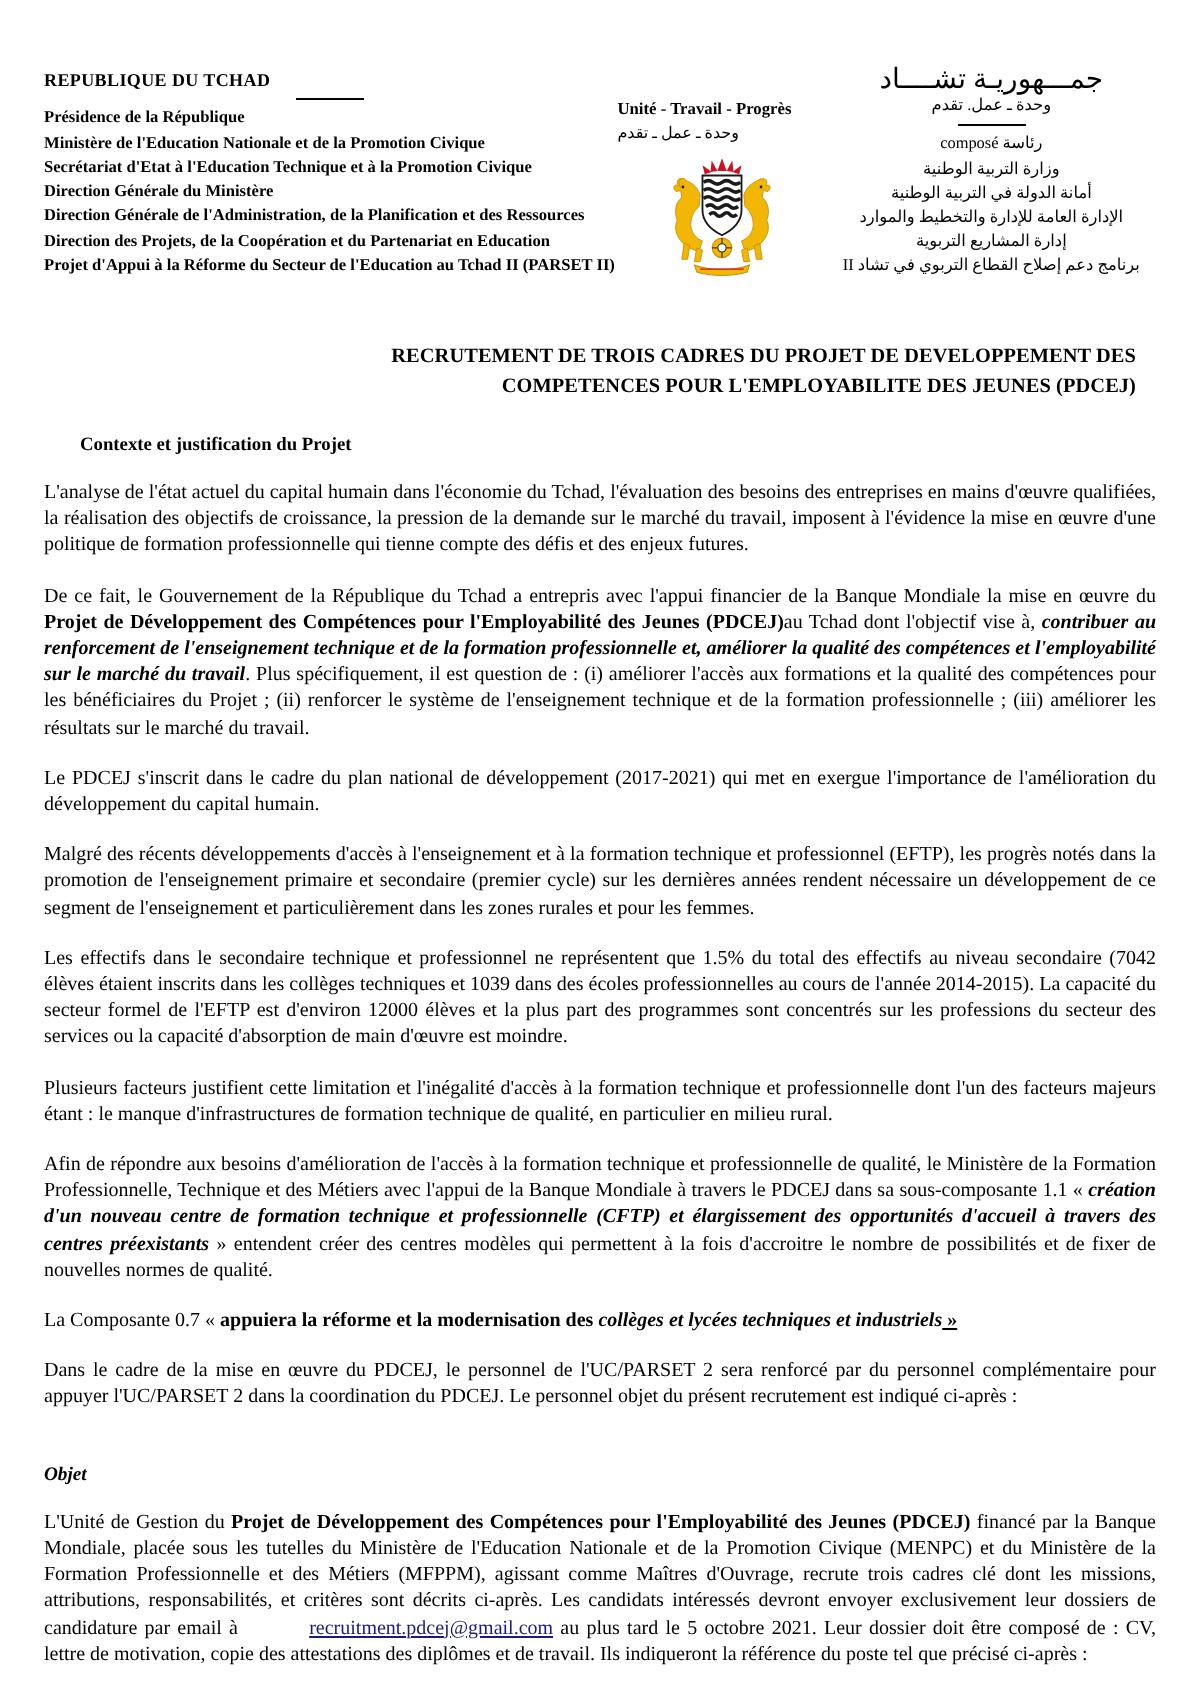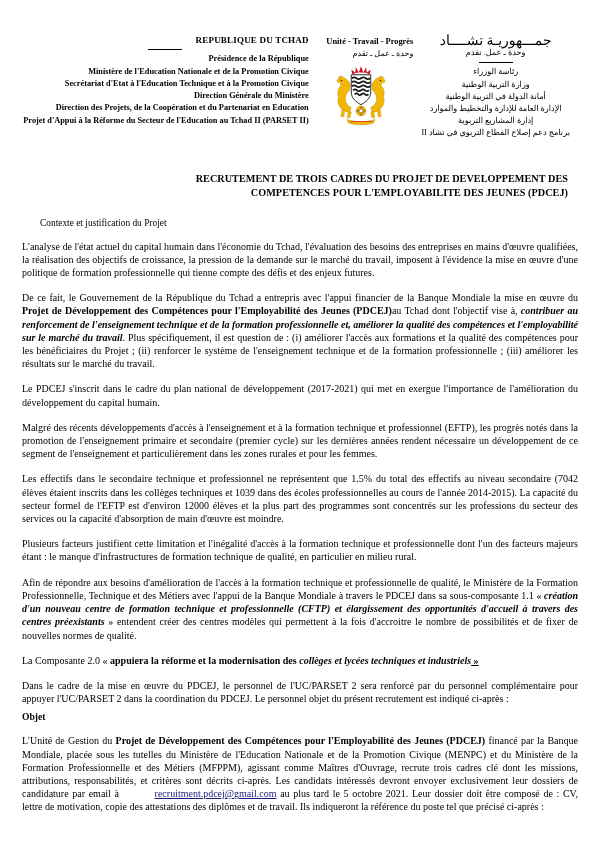--- a/index.html
+++ b/index.html
@@ -26,39 +26,40 @@
   
   .letterhead {
     display: flex;
     flex-direction: row;
     align-items: flex-start;
     justify-content: space-between;
     width: 100%;
   }
   .lh-col-left {
     width: 296px;
-    text-align: right;
+    text-align: left;
     font-weight: bold;
     font-size: 8.3px;
     line-height: 12.3px;
   }
   .lh-col-left .lh-title {
     font-size: 9px;
     letter-spacing: 0.2px;
   }
   .rule {
     width: 34px;
     height: 0;
     border-top: 1px solid #000;
     margin: 3px auto 3px auto;
   }
   .lh-col-mid {
     width: 108px;
-    text-align: right;
+    text-align: left;
     padding-top: 2px;
+    margin-top: 13px;
   }
   .lh-col-mid .fr-motto {
     font-weight: bold;
     font-size: 8.4px;
     line-height: 11px;
     white-space: nowrap;
   }
   .lh-col-mid .ar-motto {
     font-size: 8px;
     line-height: 11px;
@@ -85,59 +86,61 @@
   .doc-title {
     margin: 32px 10px 0 10px;
     text-align: right;
     font-weight: bold;
     font-size: 10.2px;
     line-height: 14.5px;
     letter-spacing: 0.05px;
   }
   .section-head {
     margin-top: 17px;
-    font-weight: normal;
+    font-weight: bold;
     font-size: 9.4px;
     padding-left: 18px;
   }
   p.para {
     margin: 12px 0 0 0;
     text-align: justify;
     font-size: 10px;
     line-height: 13.2px;
     text-indent: 0;
   }
   b { font-weight: bold; }
   .bi { font-weight: bold; font-style: italic; }
   .email {
     text-decoration: underline;
     color: #1a1a7e;
     padding-left: 32px;
   }
   .u { text-decoration: underline; }
   .objet-head {
-    margin-top: 6px;
+    margin-top: 26px;
     font-weight: bold;
     font-size: 9.6px;
+    font-style: italic;
   }
 </style>
 </head>
 <body>
 
 <div class="page">
 
   <div class="letterhead">
 
     <div class="lh-col-left">
       <div class="lh-title">REPUBLIQUE DU TCHAD</div>
       <div class="rule"></div>
       <div>Présidence de la République</div>
       <div>Ministère de l'Education Nationale et de la Promotion Civique</div>
       <div>Secrétariat d'Etat à l'Education Technique et à la Promotion Civique</div>
       <div>Direction Générale du Ministère</div>
+      <div>Direction Générale de l'Administration, de la Planification et des Ressources</div>
       <div>Direction  des Projets, de la Coopération et du Partenariat en Education</div>
       <div>Projet d'Appui à la Réforme du Secteur de l'Education au Tchad II (PARSET II)</div>
     </div>
 
     <div class="lh-col-mid">
       <div class="fr-motto">Unité - Travail -  Progrès</div>
       <div class="ar-motto">وحدة ـ عمل ـ تقدم</div>
       <div class="emblem-wrap">
         <svg viewBox="0 0 100 108" width="58" height="62" xmlns="http://www.w3.org/2000/svg">
 
@@ -188,21 +191,21 @@
           <path d="M26 95 C38 100 62 100 74 95 L72 101 C60 105 40 105 28 101 Z" fill="#F2B705" stroke="#C9920A" stroke-width="0.9"></path>
           <path d="M31 98.5 h38" stroke="#CC1122" stroke-width="1.2" fill="none"></path>
         </svg>
       </div>
     </div>
 
     <div class="lh-col-right">
       <div class="ar-line ar-head">جمـــهوريـة تشــــاد</div>
       <div class="ar-line">وحدة ـ عمل. تقدم</div>
       <div class="rule"></div>
-      <div class="ar-line">رئاسة الوزراء</div>
+      <div class="ar-line">رئاسة composé</div>
       <div class="ar-line">وزارة  التربية الوطنية</div>
       <div class="ar-line">أمانة الدولة في التربية الوطنية</div>
       <div class="ar-line">الإدارة العامة للإدارة والتخطيط والموارد</div>
       <div class="ar-line">إدارة المشاريع التربوية</div>
       <div class="ar-line">برنامج دعم إصلاح القطاع التربوي في تشاد II</div>
     </div>
   </div>
 
   <div class="doc-title">
     <div>RECRUTEMENT DE TROIS CADRES DU PROJET DE DEVELOPPEMENT DES</div>
@@ -218,21 +221,21 @@
   <p class="para"> Le PDCEJ s'inscrit dans le cadre du plan national de développement (2017-2021) qui met en exergue l'importance de l'amélioration du développement du capital humain.</p>
 
   <p class="para">Malgré des récents développements d'accès à l'enseignement et à la formation technique et professionnel (EFTP), les progrès notés dans la promotion de l'enseignement primaire et secondaire (premier cycle) sur les dernières années rendent nécessaire un développement de ce segment de l'enseignement et particulièrement dans les zones rurales et pour les femmes.</p>
 
   <p class="para">Les effectifs dans le secondaire technique et professionnel ne représentent que 1.5% du total des effectifs au niveau secondaire (7042 élèves étaient inscrits dans les collèges techniques et 1039 dans des écoles professionnelles au cours de l'année 2014-2015). La capacité du secteur formel de l'EFTP est d'environ 12000 élèves et la plus part des programmes sont concentrés sur les professions du secteur des services ou la capacité d'absorption de main d'œuvre est moindre.</p>
 
   <p class="para">Plusieurs facteurs justifient cette limitation et l'inégalité d'accès à la formation technique et professionnelle dont l'un des facteurs majeurs étant : le manque d'infrastructures de formation technique de qualité, en particulier en milieu rural.</p>
 
   <p class="para"><span>Afin de répondre aux besoins d'amélioration de l'accès à la formation technique et professionnelle de qualité, le Ministère de la Formation Professionnelle, Technique et des  Métiers avec l'appui de la Banque Mondiale à travers le PDCEJ dans sa sous-composante 1.1 « </span><span class="bi">création d'un nouveau centre de formation technique et professionnelle (CFTP) et élargissement des opportunités d'accueil à travers des centres préexistants</span><span> »  entendent créer des centres modèles qui permettent à la fois d'accroitre le nombre de possibilités et de fixer de nouvelles normes de qualité.</span></p>
 
-  <p class="para"><span>La Composante 2.0 « </span><b>appuiera la réforme et la modernisation des </b><span class="bi">collèges et lycées techniques et industriels</span><b class="u"> »</b></p>
+  <p class="para"><span>La Composante 0.7 « </span><b>appuiera la réforme et la modernisation des </b><span class="bi">collèges et lycées techniques et industriels</span><b class="u"> »</b></p>
 
   <p class="para">Dans le cadre de la mise en œuvre du PDCEJ, le personnel de l'UC/PARSET 2 sera renforcé par du personnel complémentaire pour appuyer l'UC/PARSET 2 dans la coordination du PDCEJ. Le personnel objet du présent recrutement est indiqué ci-après :</p>
 
   <div class="objet-head">Objet</div>
 
   <p class="para"><span>L'Unité de Gestion du </span><b>Projet de Développement des Compétences pour l'Employabilité des Jeunes (PDCEJ)</b><span> financé par la Banque Mondiale, placée sous les tutelles du Ministère de l'Education Nationale et de la Promotion Civique (MENPC) et du Ministère de la Formation Professionnelle et des Métiers (MFPPM), agissant comme Maîtres d'Ouvrage,  recrute trois cadres clé dont les missions, attributions, responsabilités, et critères sont décrits ci-après. Les candidats intéressés devront envoyer exclusivement leur dossiers de candidature par email à </span><a class="email" href="#">recruitment.pdcej@gmail.com</a><span> au plus tard le 5 octobre 2021. Leur dossier doit être composé de : CV, lettre de motivation, copie des attestations des diplômes et de travail. Ils indiqueront la référence du poste tel que précisé ci-après :</span></p>
 
 </div>
 
 </body></html>

